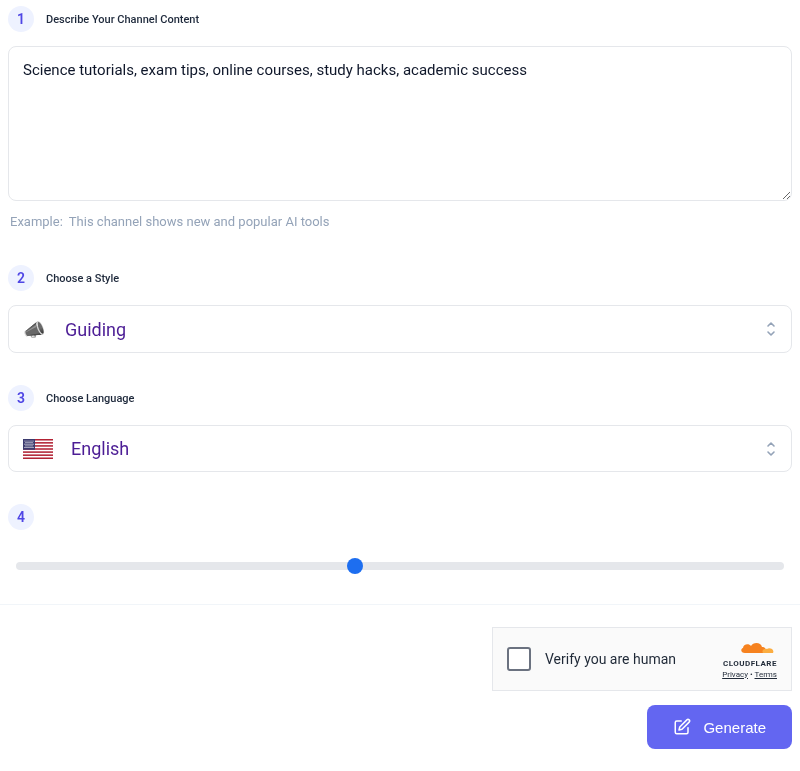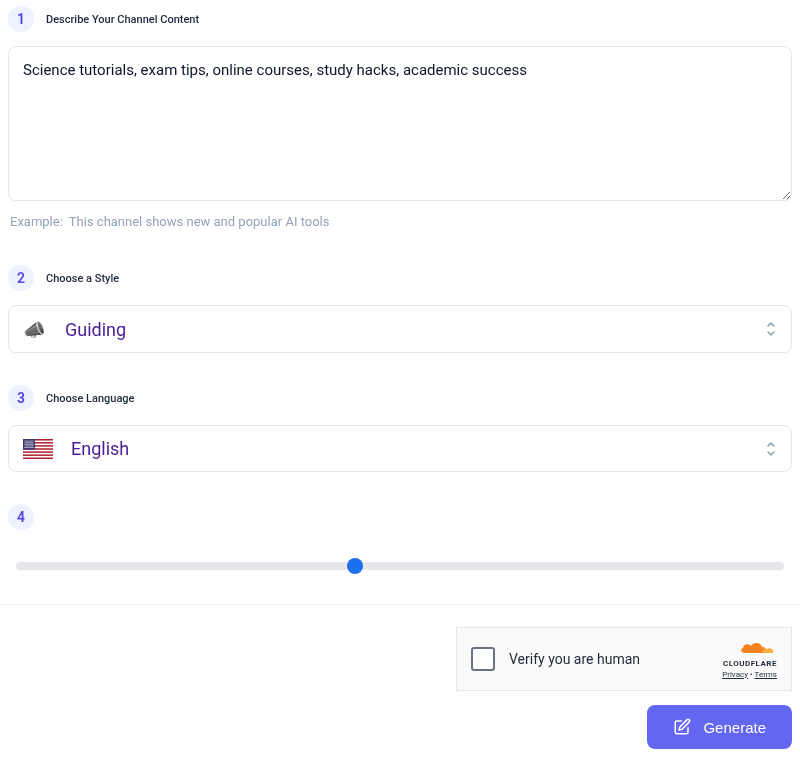--- a/index.html
+++ b/index.html
@@ -95,21 +95,21 @@
   }
   .divider { height: 1px; background: #f1f5f9; margin: 34px 0 22px; }
   .footer {
     display: flex;
     flex-direction: column;
     align-items: flex-end;
     gap: 14px;
     padding: 0 8px 10px;
   }
   .captcha {
-    width: 336px;
+    width: 300px;
     height: 64px;
     border: 1px solid #e5e7eb;
     background: #fafafa;
     display: flex;
     align-items: center;
     padding: 0 14px;
     gap: 14px;
   }
   .captcha-check {
     width: 24px;

